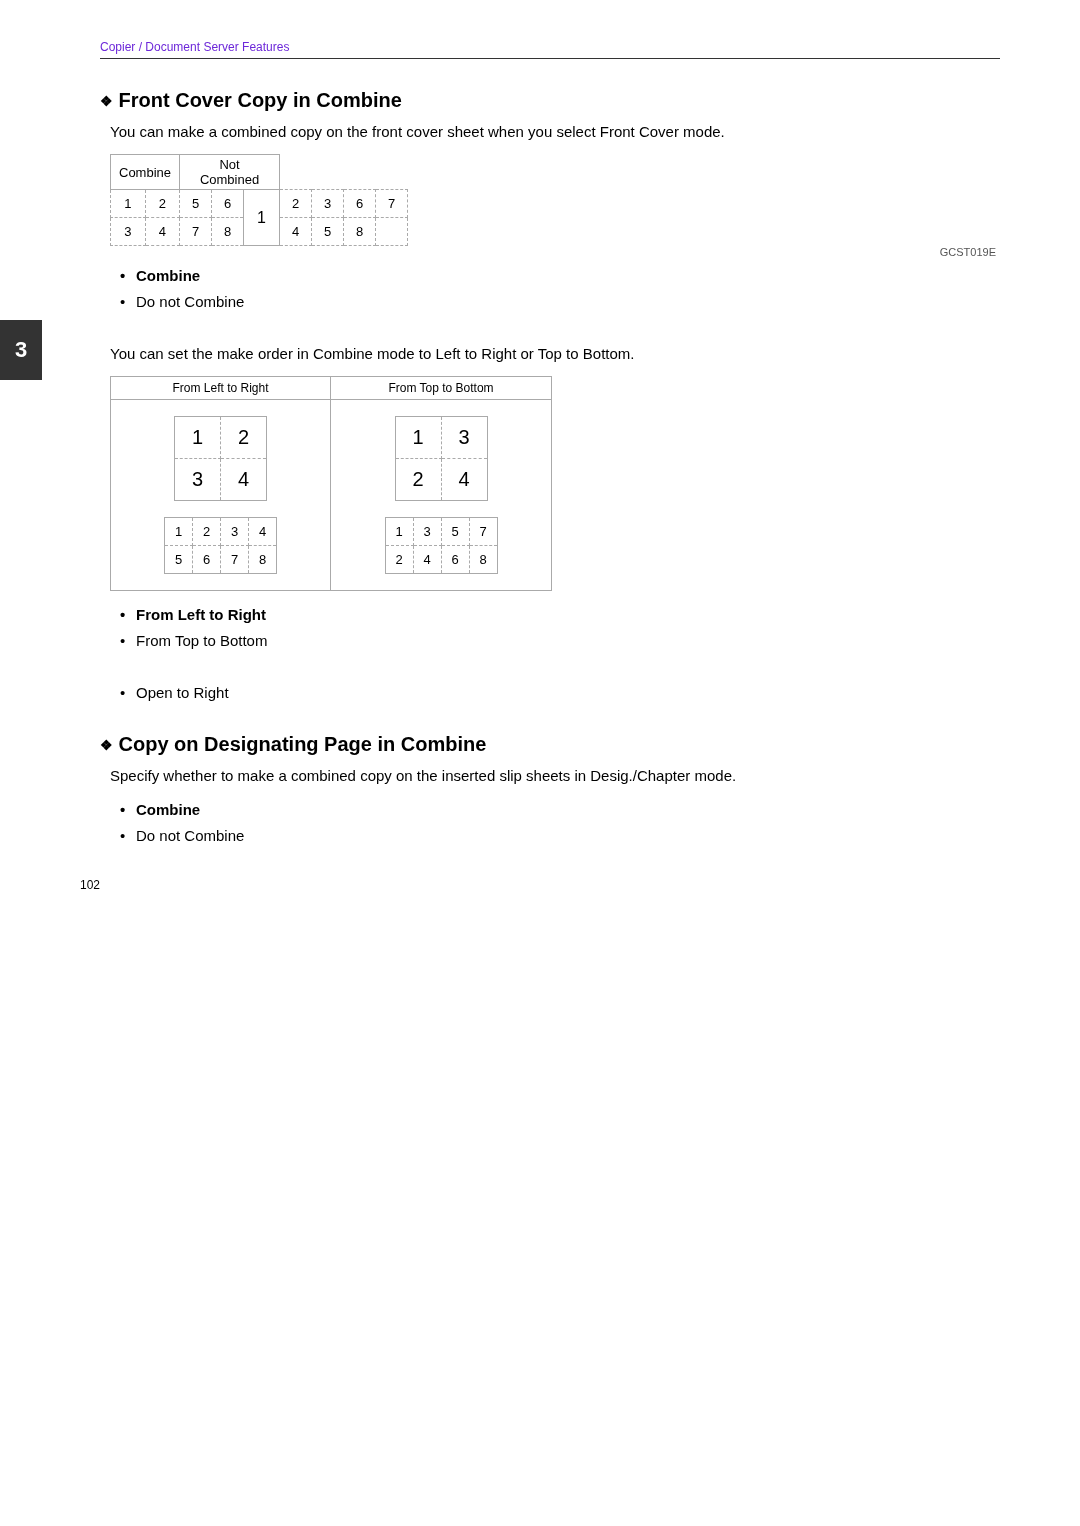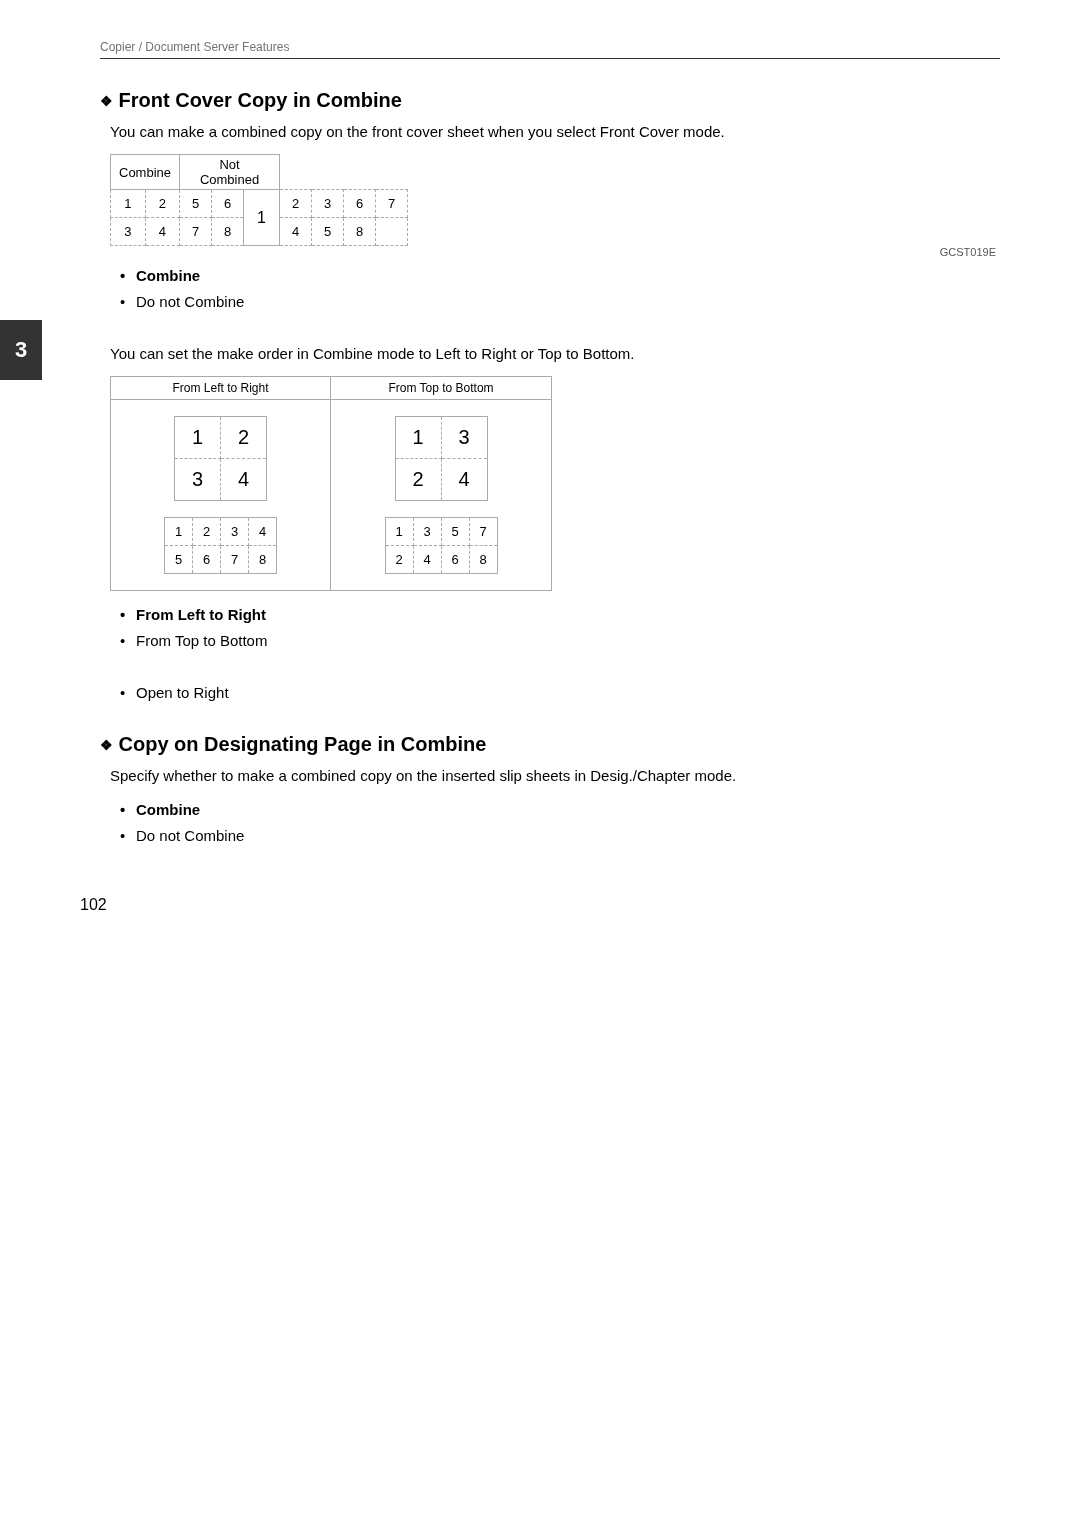--- a/index.html
+++ b/index.html
@@ -11,21 +11,21 @@
       width: 1080px;
       min-height: 1526px;
       position: relative;
     }
     .page {
       padding: 40px 80px 60px 100px;
       position: relative;
     }
     .top-header {
       font-size: 12px;
-      color: #737373;
+      color: #6d28d9;
       border-bottom: 1px solid #333;
       padding-bottom: 4px;
       margin-bottom: 30px;
     }
     .side-tab {
       position: absolute;
       left: 0;
       top: 320px;
       background: #333;
       color: #fff;
@@ -81,23 +81,23 @@
     .diagram-caption {
       font-size: 11px;
       color: #555;
       text-align: right;
       margin-right: 4px;
       margin-bottom: 2px;
     }
 
     .page-number {
       position: absolute;
-      bottom: 22px;
+      bottom: 44px;
       left: 80px;
-      font-size: 16px;
+      font-size: 12px;
     }
   </style>
 </head>
 <body>
 
 <div class="page">
 
   <div class="top-header">
     <span>Copier / Document Server Features</span>
   </div>

